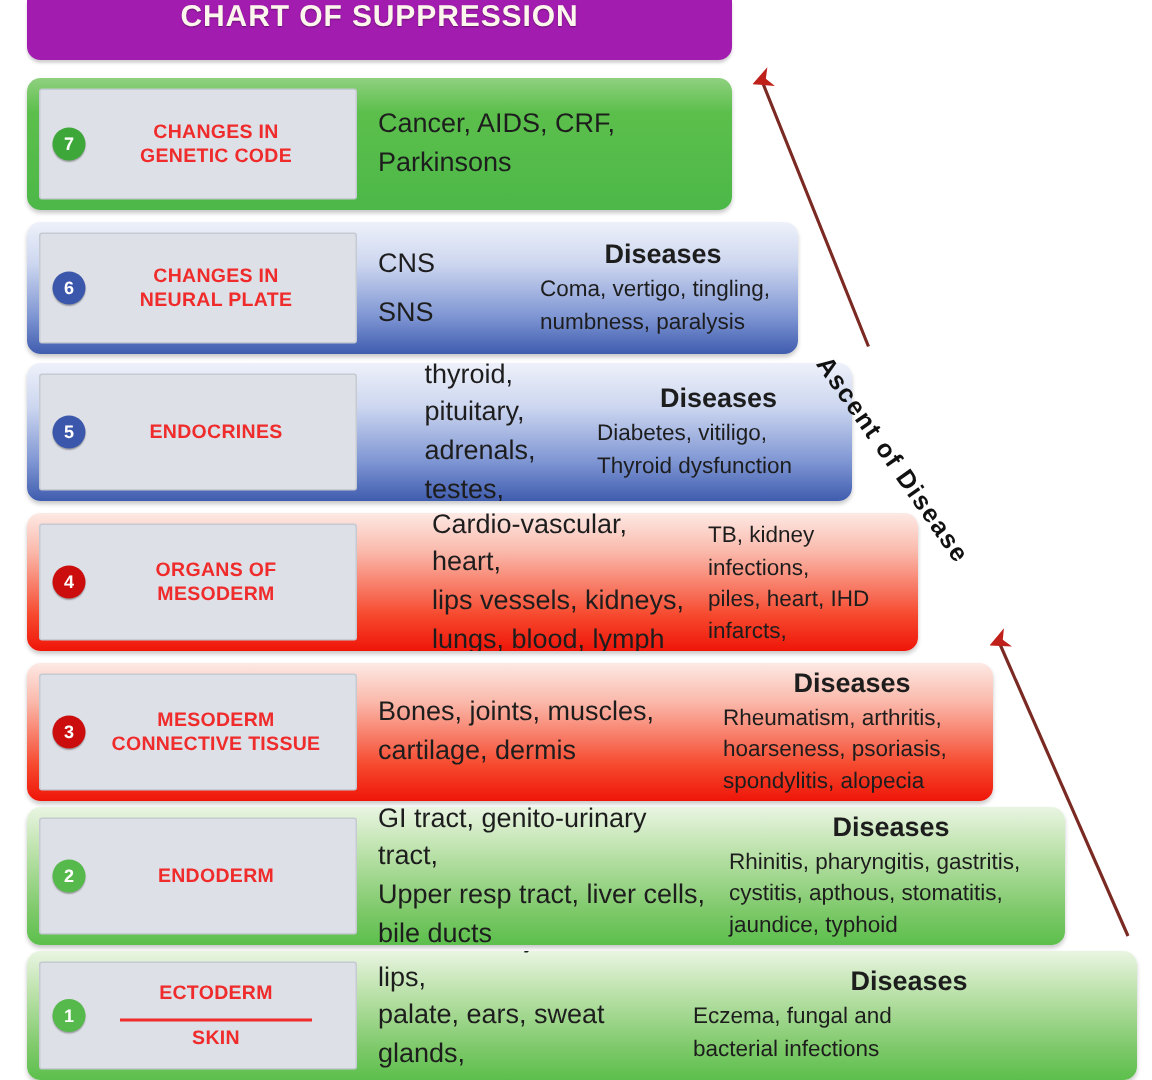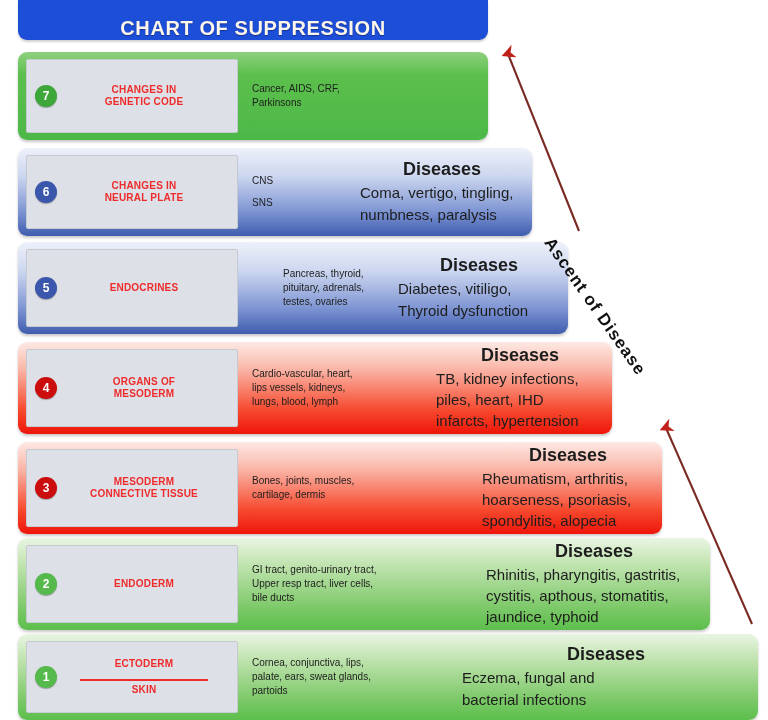--- a/index.html
+++ b/index.html
@@ -21,25 +21,25 @@
     inset: 0;
   }
 
   
   .title-bar {
     position: absolute;
     left: 18px;
     top: 0px;
     width: 470px;
     height: 40px;
-    background: #1d4ed8;
+    background: #a21caf;
     border-radius: 0 0 9px 9px;
     box-shadow: 0 2px 2px rgba(0,0,0,0.18);
     display: flex;
-    align-items: flex-end;
+    align-items: flex-start;
     justify-content: center;
   }
   .title-text {
     color: #fdf6ec;
     font-size: 20px;
     font-weight: bold;
     letter-spacing: 0.6px;
     text-shadow: 0 1px 1px rgba(0,0,0,0.35);
     white-space: nowrap;
   }
@@ -87,41 +87,41 @@
     font-weight: bold;
     box-shadow: 0 1px 1px rgba(0,0,0,0.3);
   }
   .label-title {
     width: 100%;
     padding-left: 30px;
     padding-right: 6px;
     box-sizing: border-box;
     text-align: center;
     color: #ef2b2b;
-    font-size: 10px;
+    font-size: 13px;
     font-weight: bold;
     line-height: 1.25;
     letter-spacing: 0.2px;
   }
   .label-title .l2 { display: block; }
   .label-title.underlined .l1 {
     display: block;
     padding-bottom: 8px;
     border-bottom: 2px solid #ef2b2b;
     margin: 0 auto 3px auto;
     width: 74%;
   }
 
   
   .organs {
     flex: 0 0 auto;
     display: flex;
     align-items: center;
     color: #1d1d1d;
-    font-size: 10px;
+    font-size: 18px;
     line-height: 1.42;
     padding-left: 14px;
     box-sizing: border-box;
   }
   .organs .sub {
     display: block;
   }
   .organs.spaced .sub { margin: 7px 0; }
 
   
@@ -236,21 +236,21 @@
             </div>
           </div>
         </div>
       </div>
       <div class="row" style="top: 342px; height: 92px; width: 594px; background: linear-gradient(rgb(253, 233, 228) 0%, rgb(250, 185, 171) 28%, rgb(246, 73, 46) 74%, rgb(239, 21, 8) 100%);">
         <div class="row-inner">
           <div class="label-panel" style="width: 212px;">
             <div class="badge" style="background: rgb(204, 13, 13);">4</div>
             <div class="label-title"><span class="l1">ORGANS OF</span><span class="l2">MESODERM</span></div>
           </div>
-          <div class="organs" style="width: 186px;">
+          <div class="organs" style="width: 186px; margin-left: 36px;">
             <div>
               <span class="sub">Cardio-vascular, heart,</span>
               <span class="sub">lips vessels, kidneys,</span>
               <span class="sub">lungs, blood, lymph</span>
             </div>
           </div>
           <div class="diseases">
             <div class="diseases-head">Diseases</div>
             <div class="diseases-body">
               <div>TB, kidney infections,</div>

